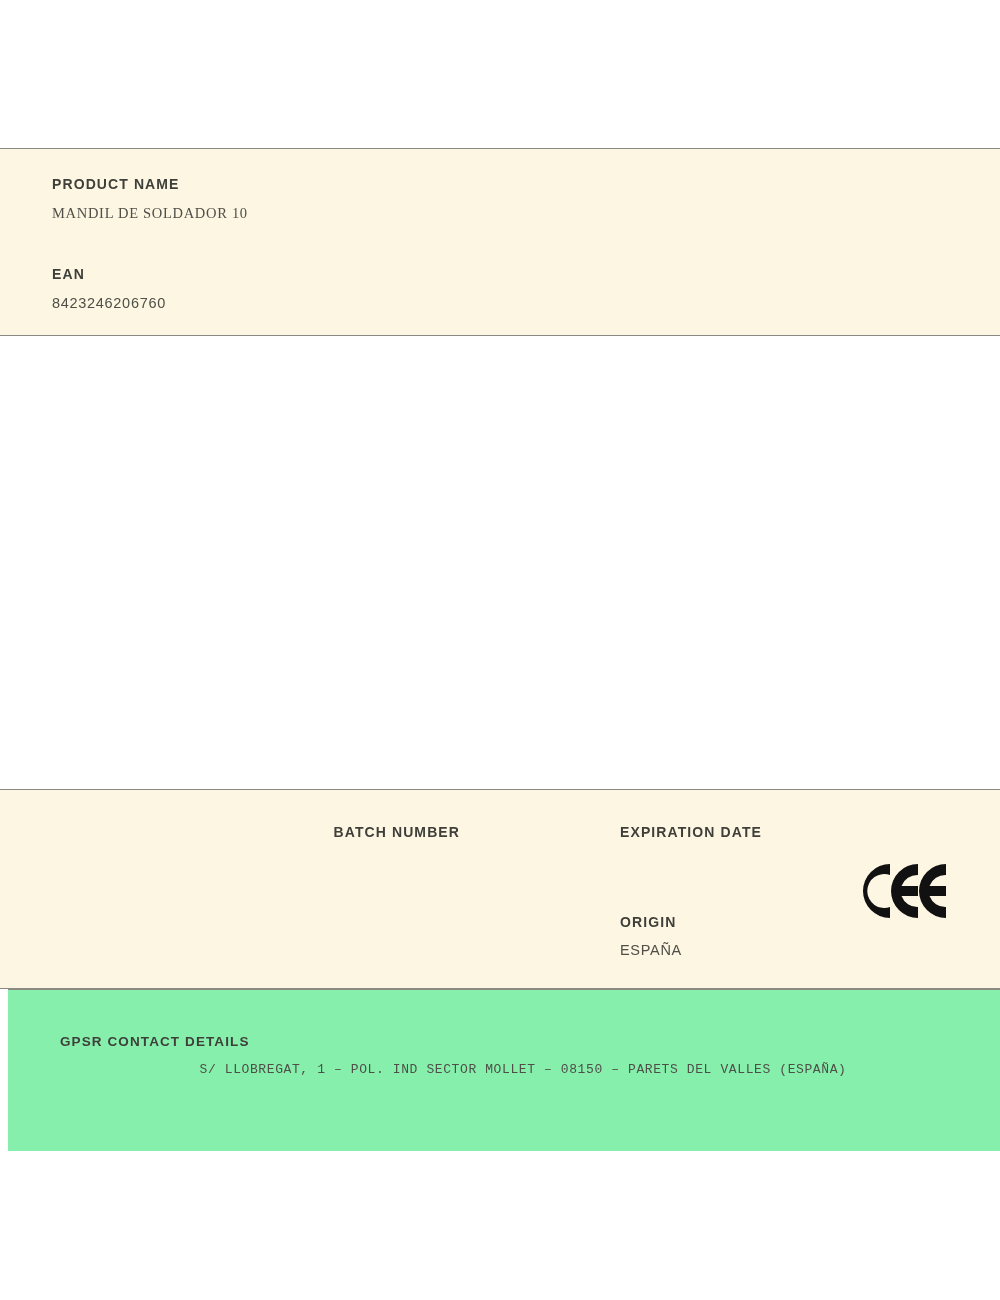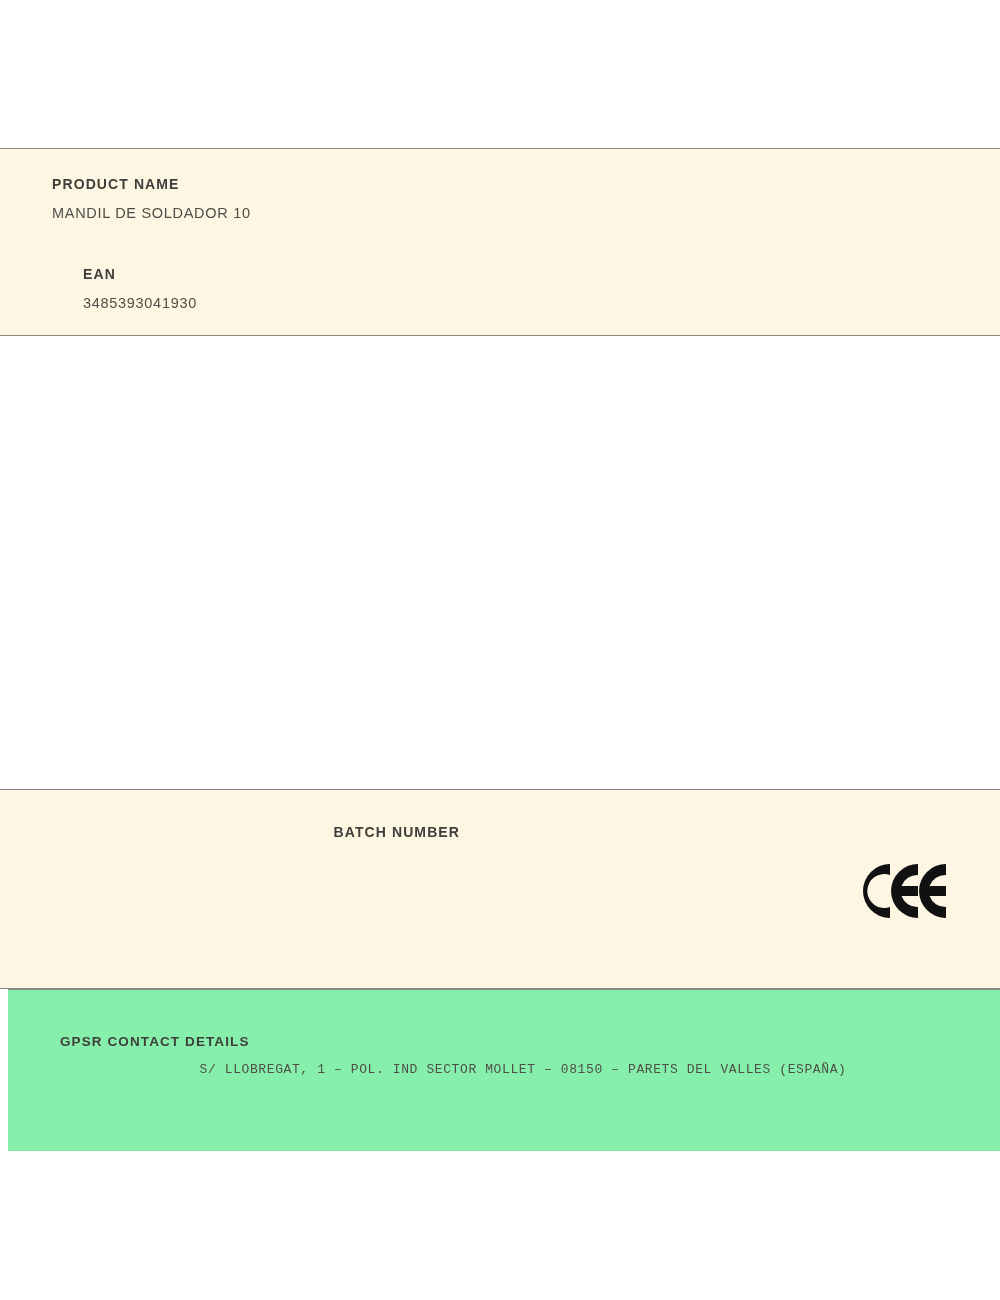--- a/index.html
+++ b/index.html
@@ -44,22 +44,22 @@
     color: #3f3f3a;
   }
   .field-value {
     font-size: 14.5px;
     letter-spacing: 0.7px;
     color: #4f4f48;
     font-weight: normal;
   }
 
   .top-field-1 { position: absolute; left: 52px; top: 27px; }
-  .top-field-1 .field-value { margin-top: 13px; }
-  .top-field-2 { position: absolute; left: 52px; top: 117px; margin-left: 31px; }
+  .top-field-1 .field-value { margin-top: 13px; font-family: Liberation Serif, serif; }
+  .top-field-2 { position: absolute; left: 52px; top: 117px; }
   .top-field-2 .field-value { margin-top: 13px; }
 
   
   .blank-area {
     position: absolute;
     left: 0;
     top: 336px;
     width: 1000px;
     height: 453px;
     background: #ffffff;
@@ -134,36 +134,44 @@
 
   <div class="top-block">
 
     <div class="top-field-1">
       <div class="field-label">PRODUCT NAME</div>
       <div class="field-value">MANDIL DE SOLDADOR 10</div>
     </div>
 
     <div class="top-field-2">
       <div class="field-label">EAN</div>
-      <div class="field-value">3485393041930</div>
+      <div class="field-value">8423246206760</div>
     </div>
 
   </div>
 
   <div class="blank-area"></div>
 
   <div class="mid-block">
 
     <div class="mid-col-a row-1">
       <div class="field-label">BATCH NUMBER</div>
       <div class="field-value"></div>
     </div>
 
+    <div class="mid-col-b row-1">
+      <div class="field-label">EXPIRATION DATE</div>
+      <div class="field-value"></div>
+    </div>
 
 
+    <div class="mid-col-b row-2">
+      <div class="field-label">ORIGIN</div>
+      <div class="field-value">ESPAÑA</div>
+    </div>
 
     <div class="ce-mark">
       <svg width="92" height="62" viewBox="0 0 92 62" xmlns="http://www.w3.org/2000/svg">
         <path d="M36 4 A 27 27 0 1 0 36 58 L36 47 A 17 17 0 1 1 36 15 Z" fill="#111111"></path>
         <path d="M92 4 L92 15 A 17 17 0 0 0 75.5 26 L92 26 L92 36 L75.5 36 A 17 17 0 0 0 92 47 L92 58 A 27 27 0 0 1 92 4 Z" fill="#111111" transform="translate(-28,0)"></path>
         <path d="M92 4 L92 15 A 17 17 0 0 0 75.5 26 L92 26 L92 36 L75.5 36 A 17 17 0 0 0 92 47 L92 58 A 27 27 0 0 1 92 4 Z" fill="#111111"></path>
       </svg>
     </div>
 
   </div>

